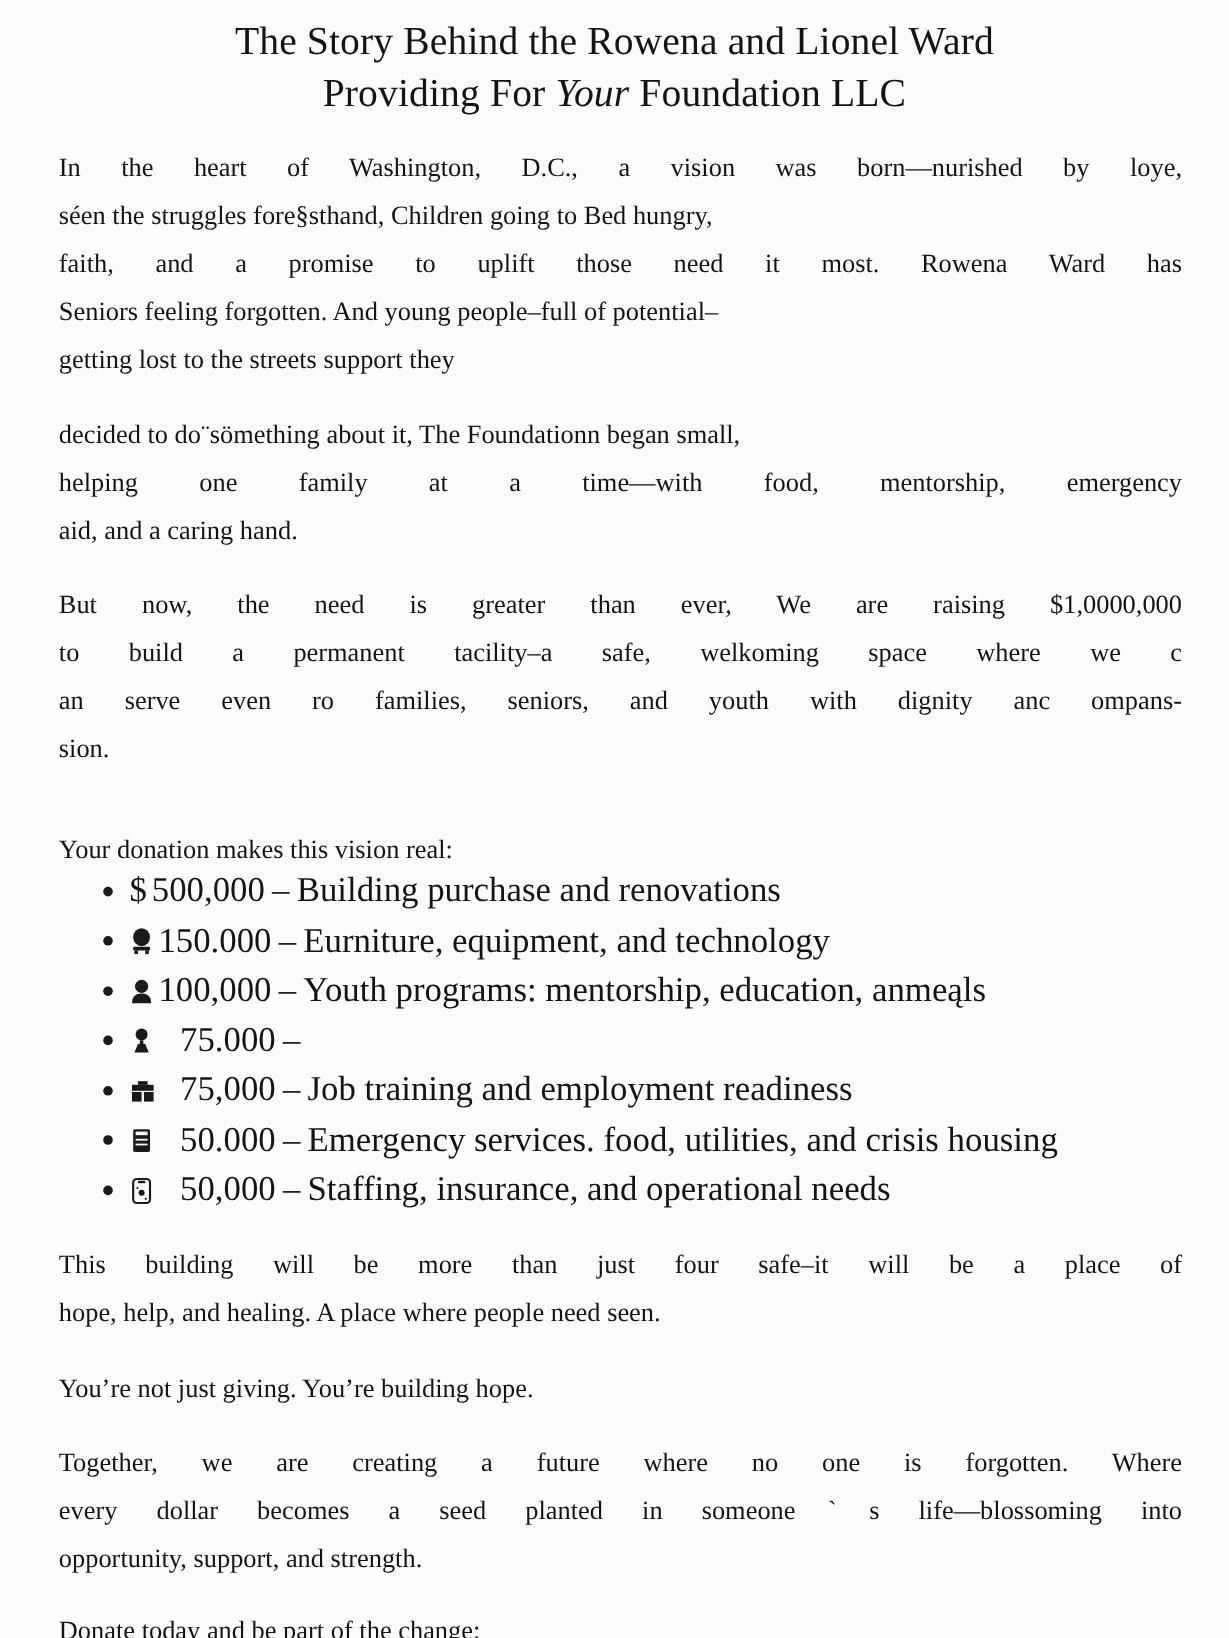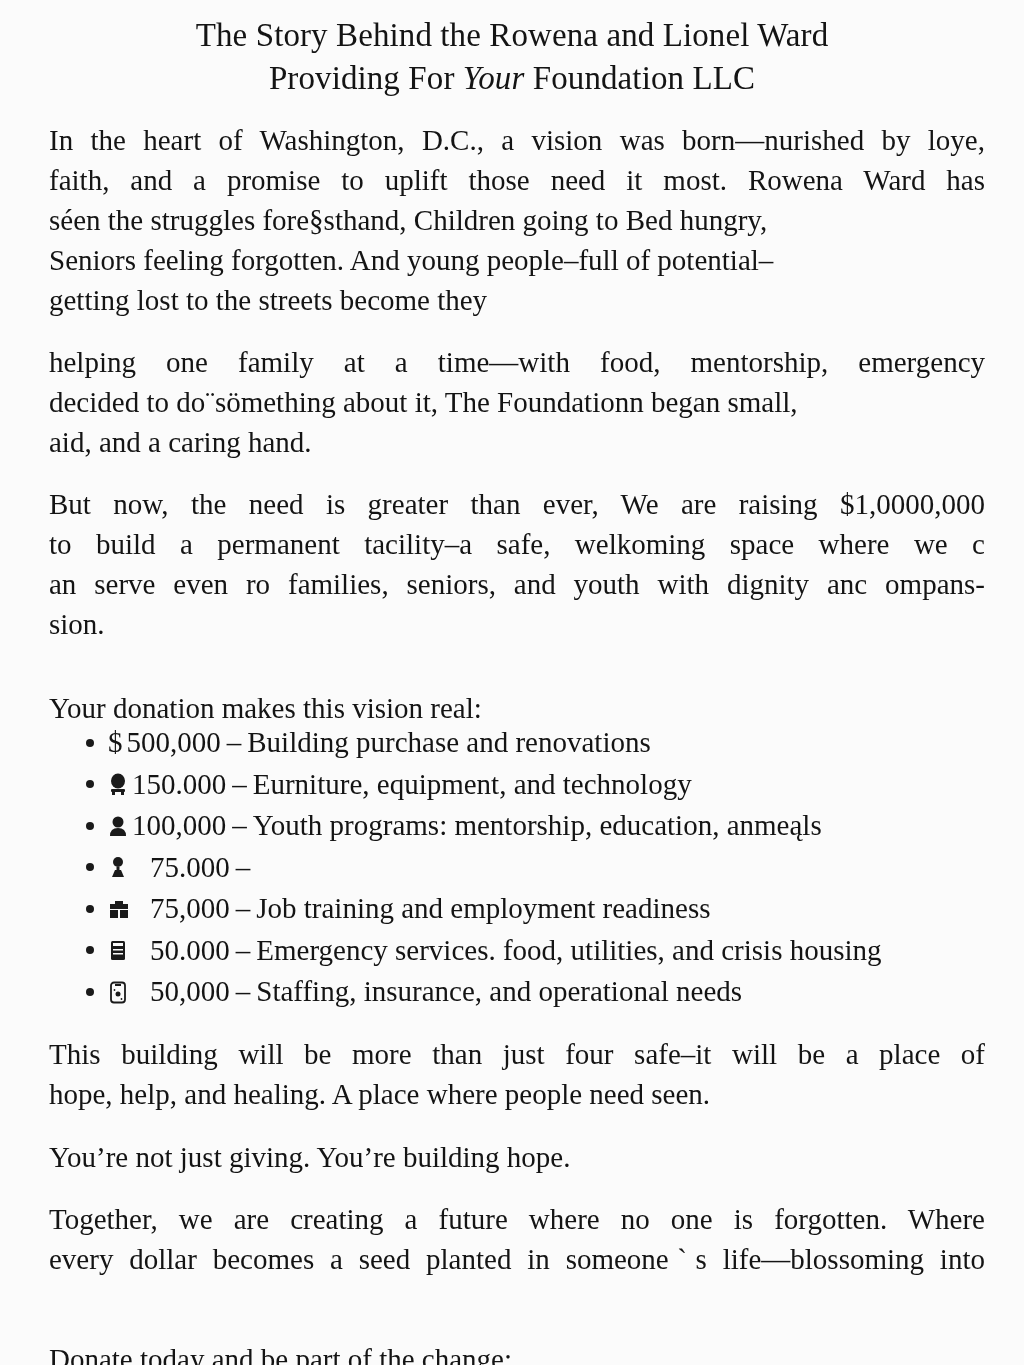--- a/index.html
+++ b/index.html
@@ -31,21 +31,21 @@
       font-size: 33px;
       line-height: 43px;
       letter-spacing: 0.1px;
     }
     .title .line { display: block; }
     .title em { font-style: italic; }
     .para {
       position: absolute;
       left: 49px;
       width: 936px;
-      font-size: 29px;
+      font-size: 22px;
       line-height: 40px;
       margin: 0;
     }
     .para.justify {
       text-align: justify;
       text-align-last: left;
     }
     .para .ln { display: block; white-space: nowrap; }
     .para.justify .ln.j {
       text-align: justify;
@@ -107,29 +107,29 @@
 
 <div class="page">
 
   <h1 class="title" style="margin:0;font-weight:normal;">
     <span class="line">The Story Behind the Rowena and Lionel Ward</span>
     <span class="line"><span>Providing </span><span>For</span> <em>Your</em><span> Foundation LLC</span></span>
   </h1>
 
   <p class="para justify" id="p1">
     <span class="ln j">In the heart of Washington, D.C., a vision was born—nurished by loye,</span>
+    <span class="ln">séen the struggles fore§sthand, Children going to Bed hungry,</span>
     <span class="ln j">faith, and a promise to uplift those need it most. Rowena Ward has</span>
-    <span class="ln">séen the struggles fore§sthand, Children going to Bed hungry,</span>
     <span class="ln">Seniors feeling forgotten. And young people–full of potential–</span>
-    <span class="ln">getting lost to the streets become they</span>
+    <span class="ln">getting lost to the streets support they</span>
   </p>
 
   <p class="para justify" id="p2">
+    <span class="ln">decided to do¨sömething about it, The Foundationn began small,</span>
     <span class="ln j">helping one family at a time—with food, mentorship, emergency</span>
-    <span class="ln">decided to do¨sömething about it, The Foundationn began small,</span>
     <span class="ln">aid, and a caring hand.</span>
   </p>
 
   <p class="para justify" id="p3">
     <span class="ln j">But now, the need is greater than ever, We are raising $1,0000,000</span>
     <span class="ln j">to build a permanent tacility–a safe, welkoming space where we c</span>
     <span class="ln j">an serve even ro families, seniors, and youth with dignity anc ompans-</span>
     <span class="ln">sion.</span>
   </p>
 
@@ -229,17 +229,18 @@
   <p class="para justify" id="p5">
     <span class="ln j">This building will be more than just four safe–it will be a place of</span>
     <span class="ln">hope, help, and healing. A place where people need seen.</span>
   </p>
 
   <p class="para" id="p6">You’re not just giving. You’re building hope.</p>
 
   <p class="para justify" id="p7">
     <span class="ln j">Together, we are creating a future where no one is forgotten. Where</span>
     <span class="ln j">every dollar becomes a seed planted in someoneˋs life—blossoming into</span>
+    <span class="ln">opportunity, support, and strength.</span>
   </p>
 
   <p class="para" id="p8">Donate today and be part of the change:</p>
 
 </div>
 
 </body></html>

